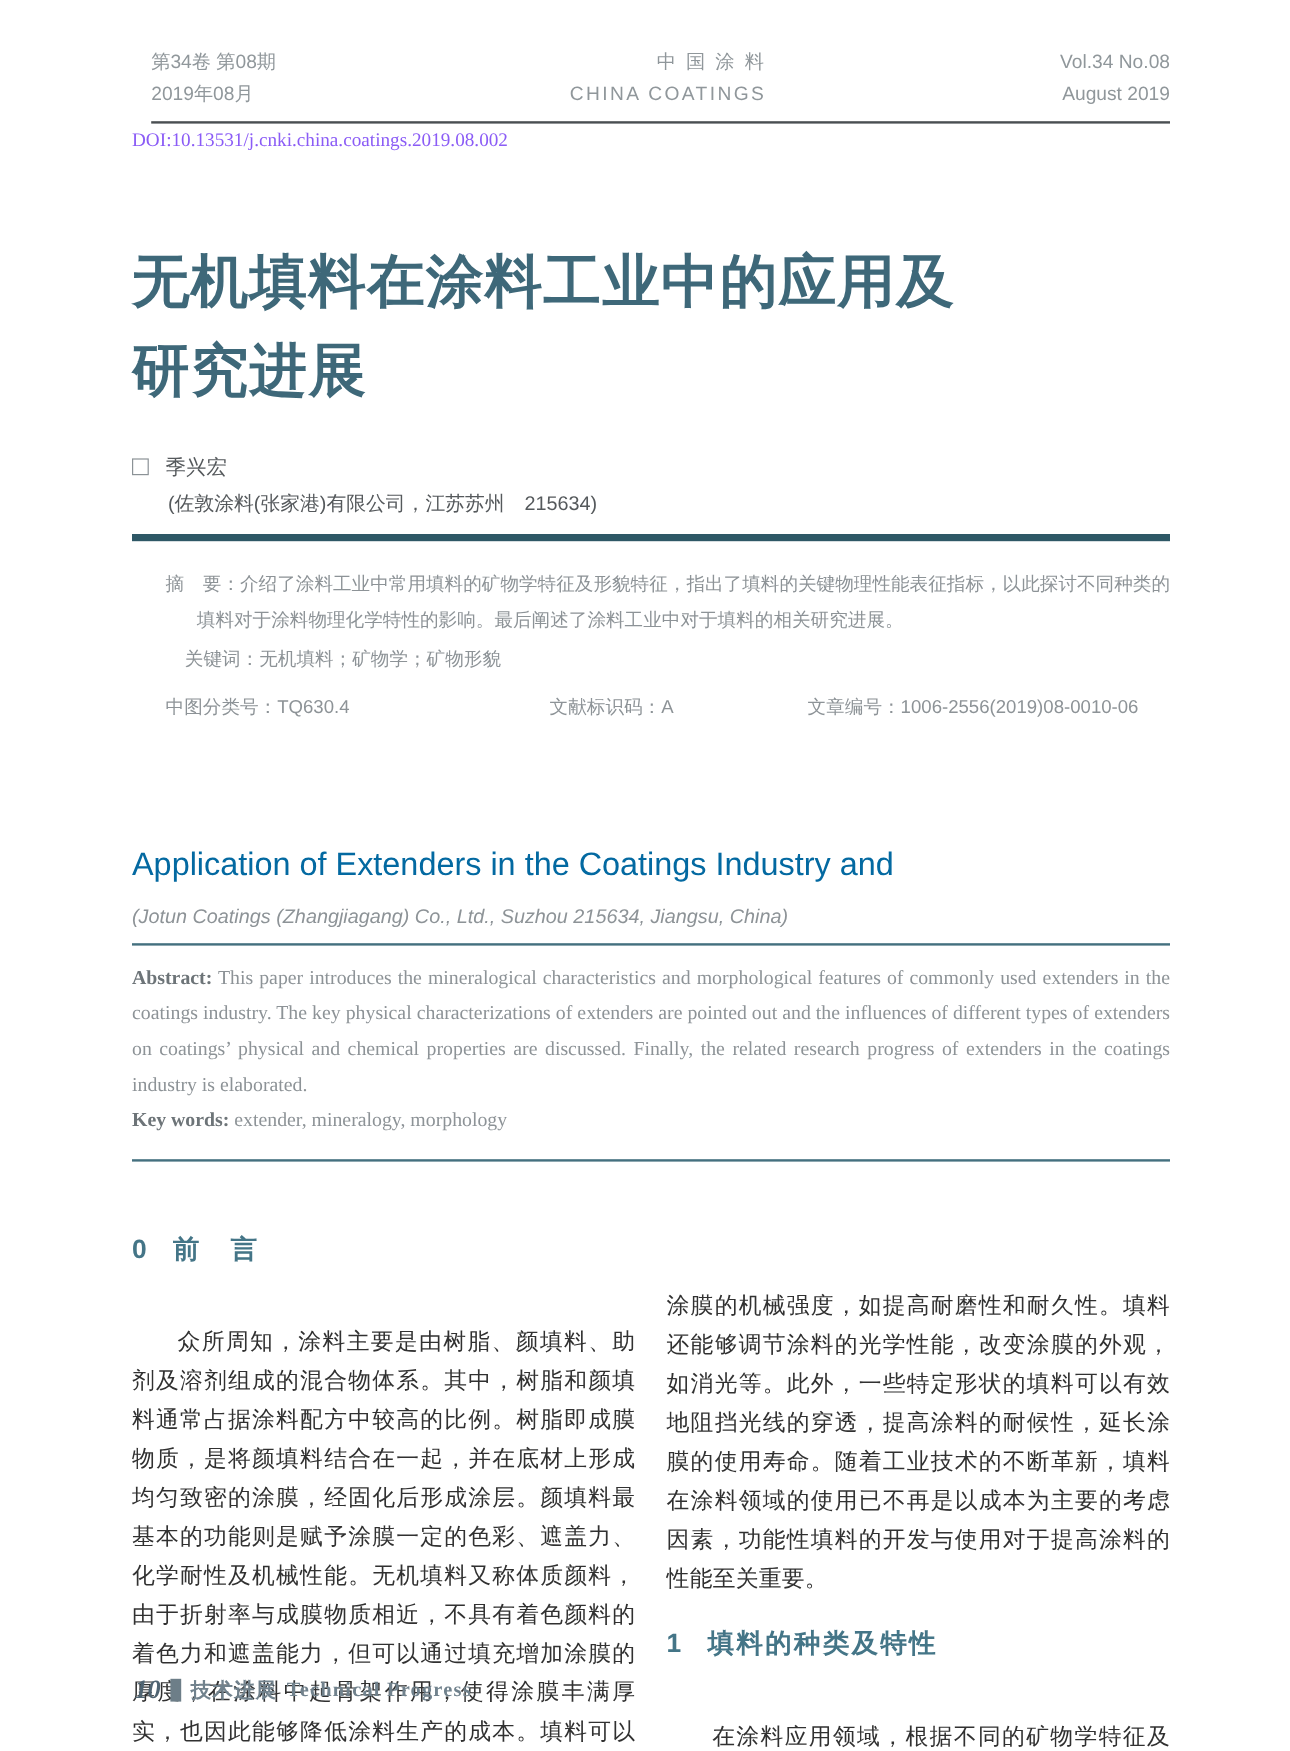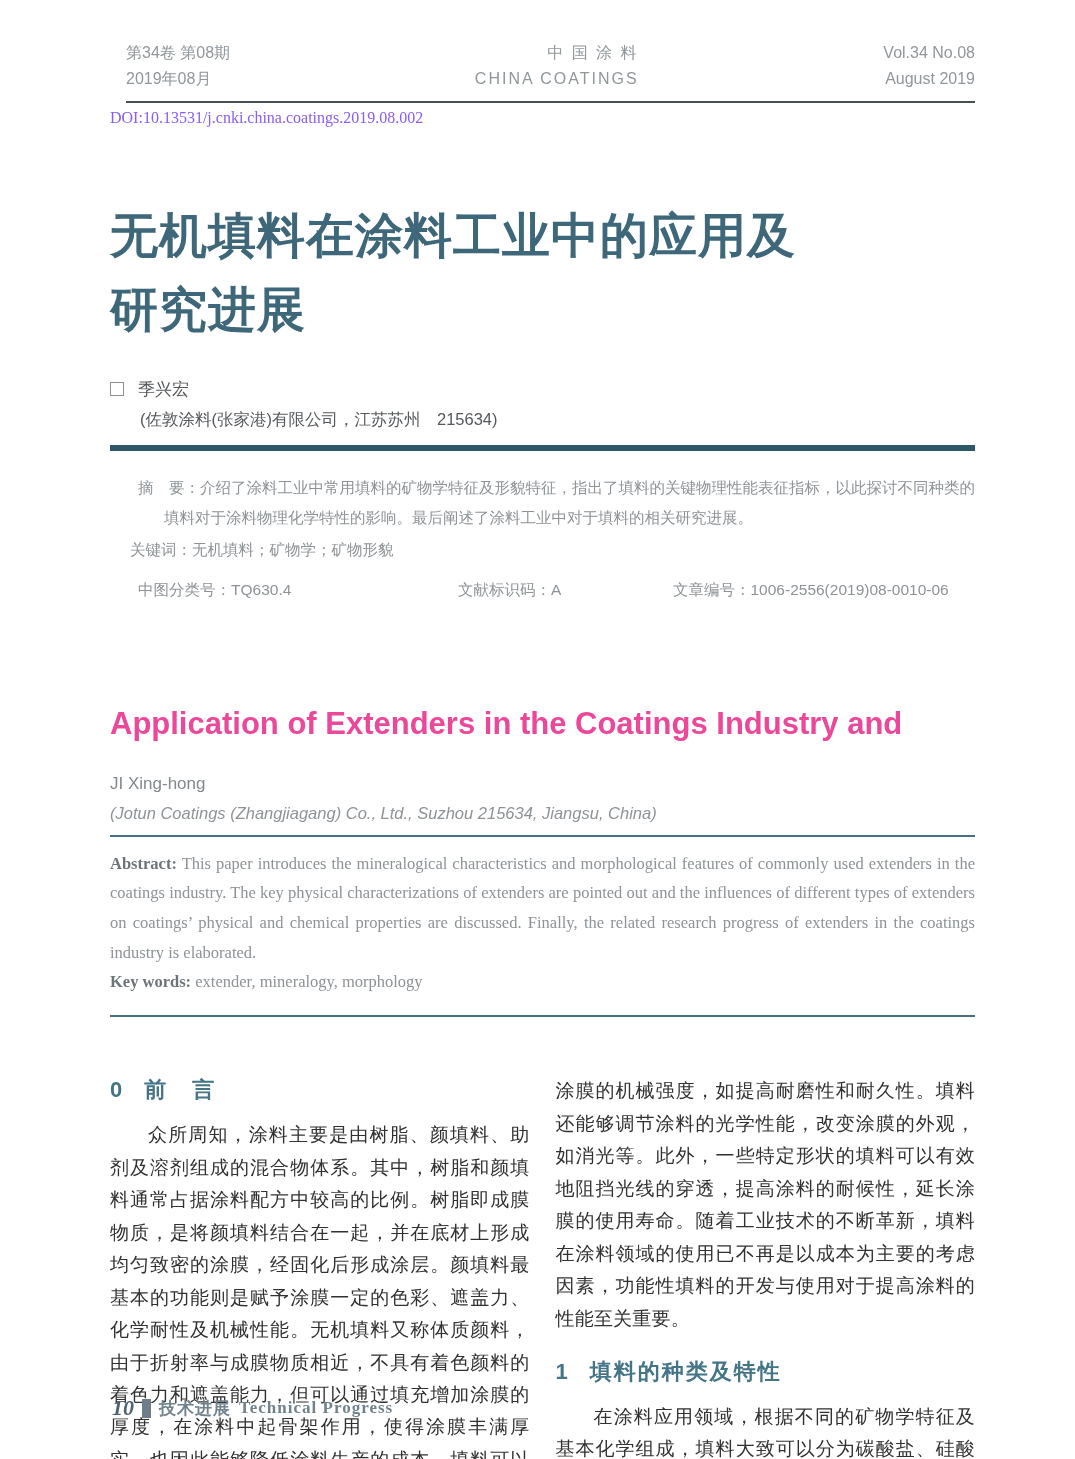--- a/index.html
+++ b/index.html
@@ -80,35 +80,35 @@
     color: #8d9397;
     font-size: 15.5px;
     line-height: 1.95;
   }
   .cn-abstract {
     margin-left: 28px;
     padding-left: 26px;
     text-indent: -26px;
     text-align: justify;
   }
-  .cn-keywords { margin-left: 20px; margin-top: 2px; }
+  .cn-keywords { margin-left: 44px; margin-top: 2px; }
   .cn-meta-row {
     margin-left: 28px;
     margin-top: 10px;
     display: flex;
   }
   .cn-meta-row .m1 { width: 320px; }
   .cn-meta-row .m2 { width: 215px; }
 
   
   .en-title {
     margin-top: 92px;
-    color: #ec4899;
-    font-weight: bold;
-    font-size: 31px;
+    color: #0369a1;
+    font-weight: normal;
+    font-size: 27px;
     line-height: 1.75;
   }
   .en-author {
     margin-top: 22px;
     font-size: 17px;
     color: #84898d;
   }
   .en-affil {
     margin-top: 10px;
     font-family: Liberation Sans, sans-serif;
@@ -149,20 +149,21 @@
     align-items: baseline;
   }
   .sec-heading .num { margin-right: 22px; }
   .sec-heading .ttl { letter-spacing: 2px; }
   .body-para {
     font-size: 19px;
     color: #313131;
     line-height: 1.71;
     text-align: justify;
     letter-spacing: 0.2px;
+    margin-top: 47px;
   }
   .body-para.indent { text-indent: 2em; }
   .bcol .sec-heading.second { margin-top: 22px; }
 
   
   .page-footer {
     position: absolute;
     left: 112px;
     bottom: 38px;
     display: flex;
@@ -236,21 +237,20 @@
     <div class="cn-meta-row">
       <span class="m1"><span>中图分类号：</span><span>TQ630.4</span></span>
       <span class="m2"><span>文献标识码：</span><span>A</span></span>
       <span class="m3"><span>文章编号：</span><span>1006-2556(2019)08-0010-06</span></span>
     </div>
   </div>
 
   <h2 class="en-title">
     <div>Application of Extenders in the Coatings Industry and</div>
   </h2>
-  <div class="en-author">JI Xing-hong</div>
   <div class="en-affil">(Jotun Coatings (Zhangjiagang) Co., Ltd., Suzhou 215634, Jiangsu, China)</div>
 
   <div class="en-abs-block">
     <p><span class="bold-label">Abstract:</span><span> This paper introduces the mineralogical characteristics and morphological features of commonly used extenders in the coatings industry. The key physical characterizations of extenders are pointed out and the influences of different types of extenders on coatings’ physical and chemical properties are discussed. Finally, the related research progress of extenders in the coatings industry is elaborated.</span></p>
     <p><span class="bold-label">Key words:</span><span> extender, mineralogy, morphology</span></p>
   </div>
 
   <div class="body-cols">
     <div class="bcol">
       <div class="sec-heading">

